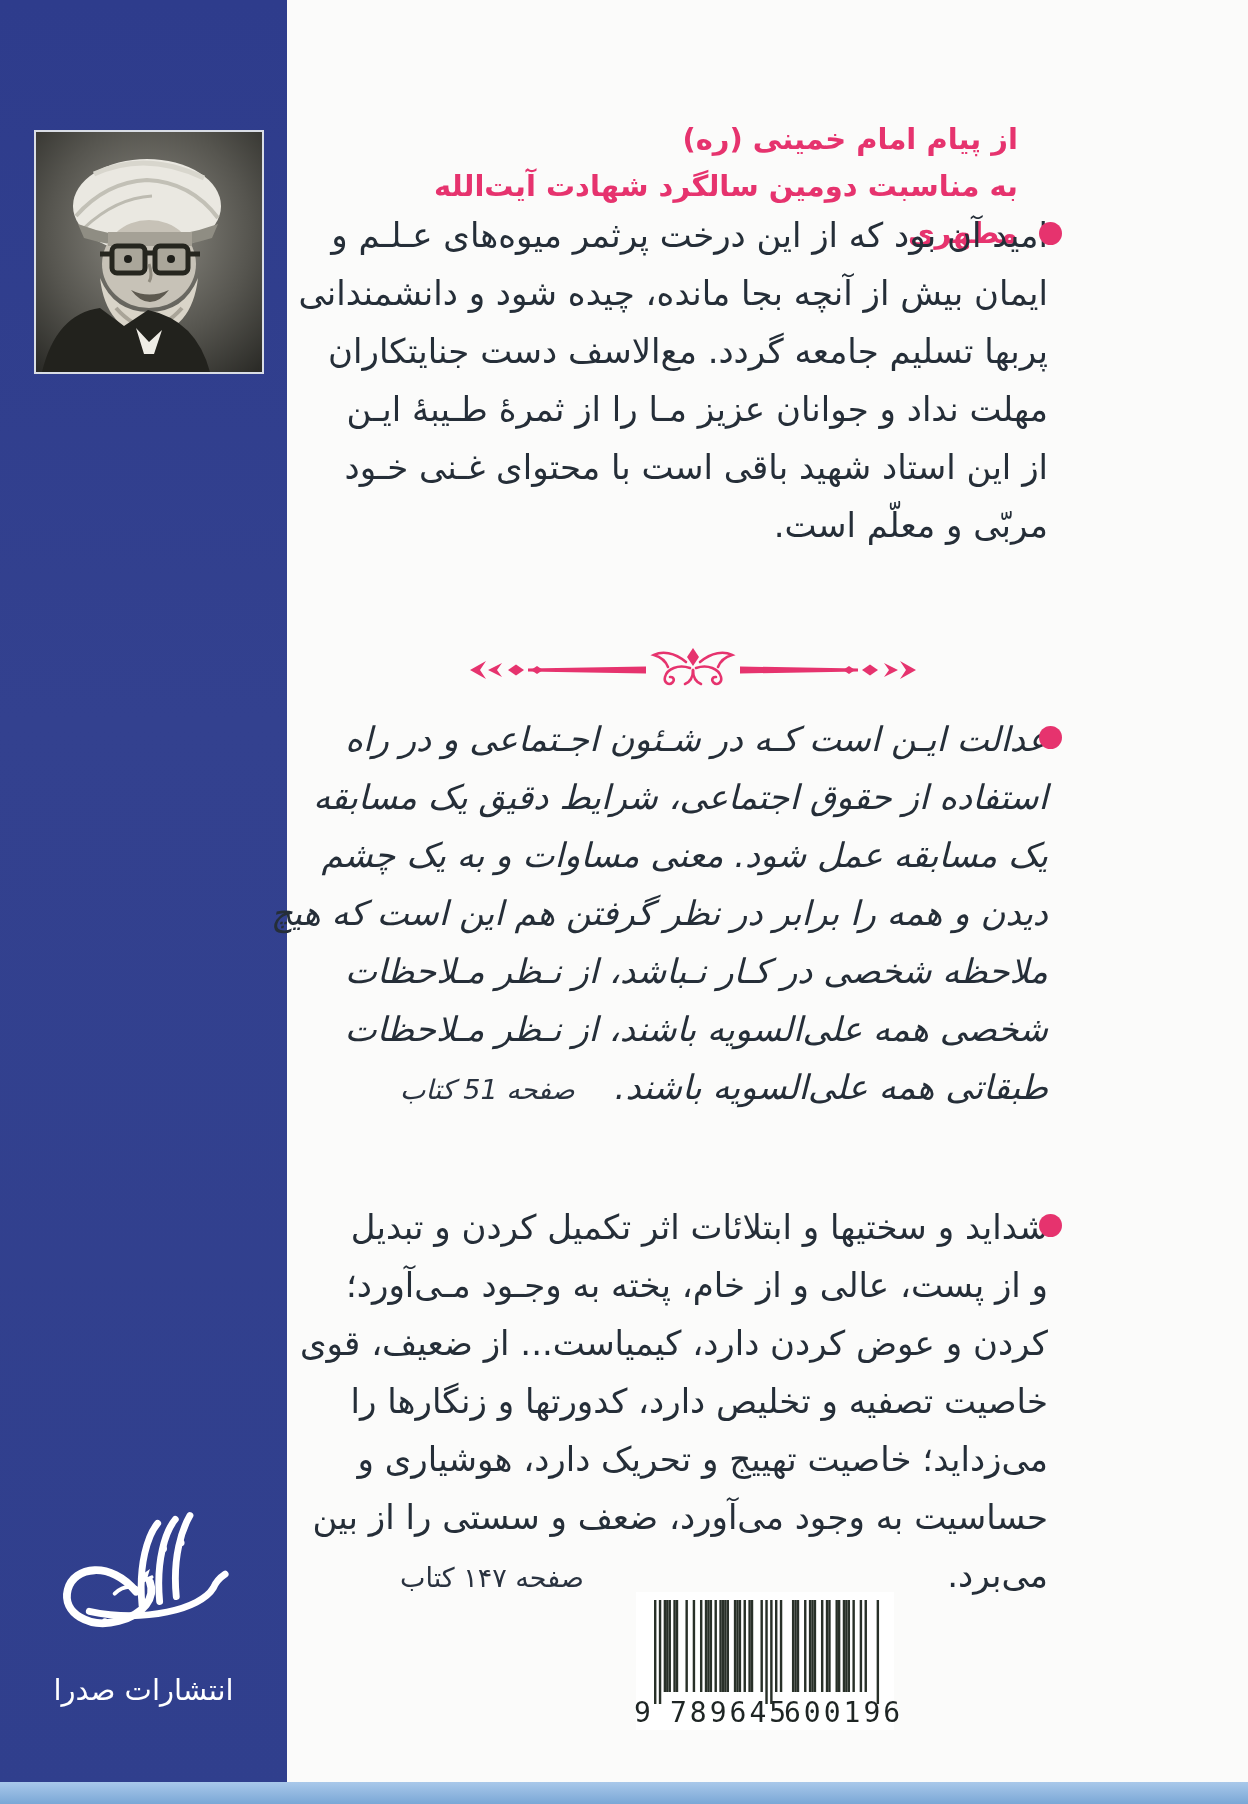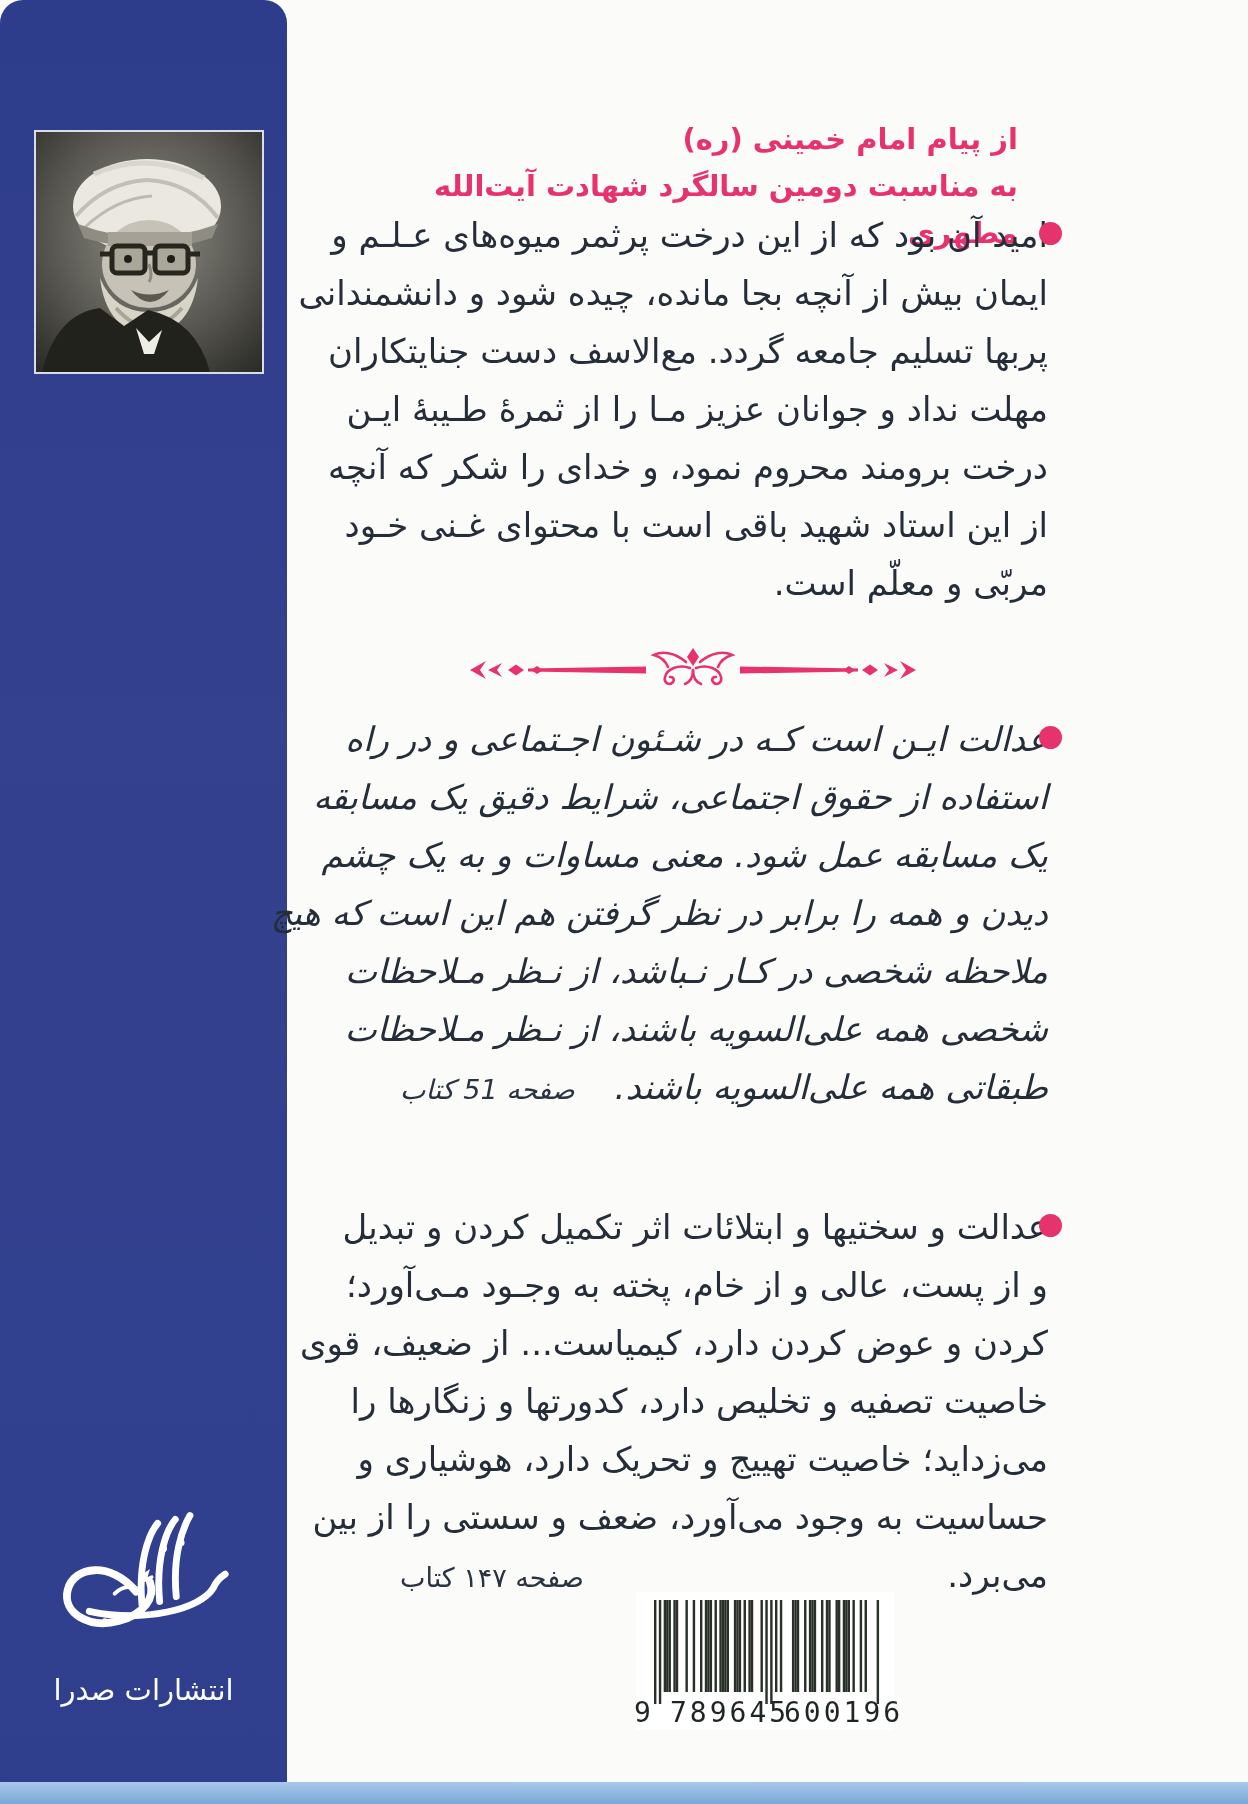--- a/index.html
+++ b/index.html
@@ -5,21 +5,21 @@
   html,body{margin:0;padding:0;}
   body{
     width:1248px;height:1804px;position:relative;overflow:hidden;
     background:#fbfbfa;
     font-family:"DejaVu Sans",sans-serif;
   }
   .page{position:absolute;inset:0;}
 
   
   .band{position:absolute;left:0;top:0;width:287px;height:1804px;
-        background:linear-gradient(180deg,#2e3c8c 0%,#33418f 40%,#303f8d 100%);border-radius:23px;}
+        background:linear-gradient(180deg,#2e3c8c 0%,#33418f 40%,#303f8d 100%);}
 
   
   .photo{position:absolute;left:36px;top:132px;width:226px;height:240px;
          outline:2px solid #d9dde5;background:#3a3a36;}
   .photo svg{display:block;width:226px;height:240px;}
 
   
   .logo-block{position:absolute;left:0;top:1492px;width:287px;text-align:center;}
   .logo-block svg{width:198px;height:176px;}
   .publisher-name{color:#ffffff;font-size:29px;line-height:36px;margin-top:0;
@@ -138,21 +138,20 @@
     <div>از پیام امام خمینی (ره)</div>
     <div>به مناسبت دومین سالگرد شهادت آیت‌الله مطهری</div>
   </div>
 
   <section class="quote q1">
     <span class="bullet"></span>
     <div class="jl">امید آن بود که از این درخت پرثمر میوه‌های عـلـم و</div>
     <div class="jl">ایمان بیش از آنچه بجا مانده، چیده شود و دانشمندانی</div>
     <div class="jl">پربها تسلیم جامعه گردد. مع‌الاسف دست جنایتکاران</div>
     <div class="jl">مهلت نداد و جوانان عزیز مـا را از ثمرهٔ طـیبهٔ ایـن</div>
-    <div class="jl">درخت برومند محروم نمود، و خدای را شکر که آنچه</div>
     <div class="jl">از این استاد شهید باقی است با محتوای غـنی خـود</div>
     <div class="lastline">
       <span class="sentence">مربّی و معلّم است.</span>
       <span class="citation"></span>
     </div>
   </section>
 
   <div class="divider">
     <svg viewBox="0 0 450 48">
       <g fill="#e6336e">
@@ -191,21 +190,21 @@
     <div class="jl">ملاحظه شخصی در کـار نـباشد، از نـظر مـلاحظات</div>
     <div class="jl">شخصی همه علی‌السویه باشند، از نـظر مـلاحظات</div>
     <div class="lastline">
       <span class="sentence">طبقاتی همه علی‌السویه باشند.</span>
       <span class="citation">صفحه 51 کتاب</span>
     </div>
   </section>
 
   <section class="quote q3">
     <span class="bullet"></span>
-    <div class="jl">عدالت و سختیها و ابتلائات اثر تکمیل کردن و تبدیل</div>
+    <div class="jl">شداید و سختیها و ابتلائات اثر تکمیل کردن و تبدیل</div>
     <div class="jl">و از پست، عالی و از خام، پخته به وجـود مـی‌آورد؛</div>
     <div class="jl">کردن و عوض کردن دارد، کیمیاست... از ضعیف، قوی</div>
     <div class="jl">خاصیت تصفیه و تخلیص دارد، کدورتها و زنگارها را</div>
     <div class="jl">می‌زداید؛ خاصیت تهییج و تحریک دارد، هوشیاری و</div>
     <div class="jl">حساسیت به وجود می‌آورد، ضعف و سستی را از بین</div>
     <div class="lastline">
       <span class="sentence">می‌برد.</span>
       <span class="citation">صفحه ۱۴۷ کتاب</span>
     </div>
   </section>

